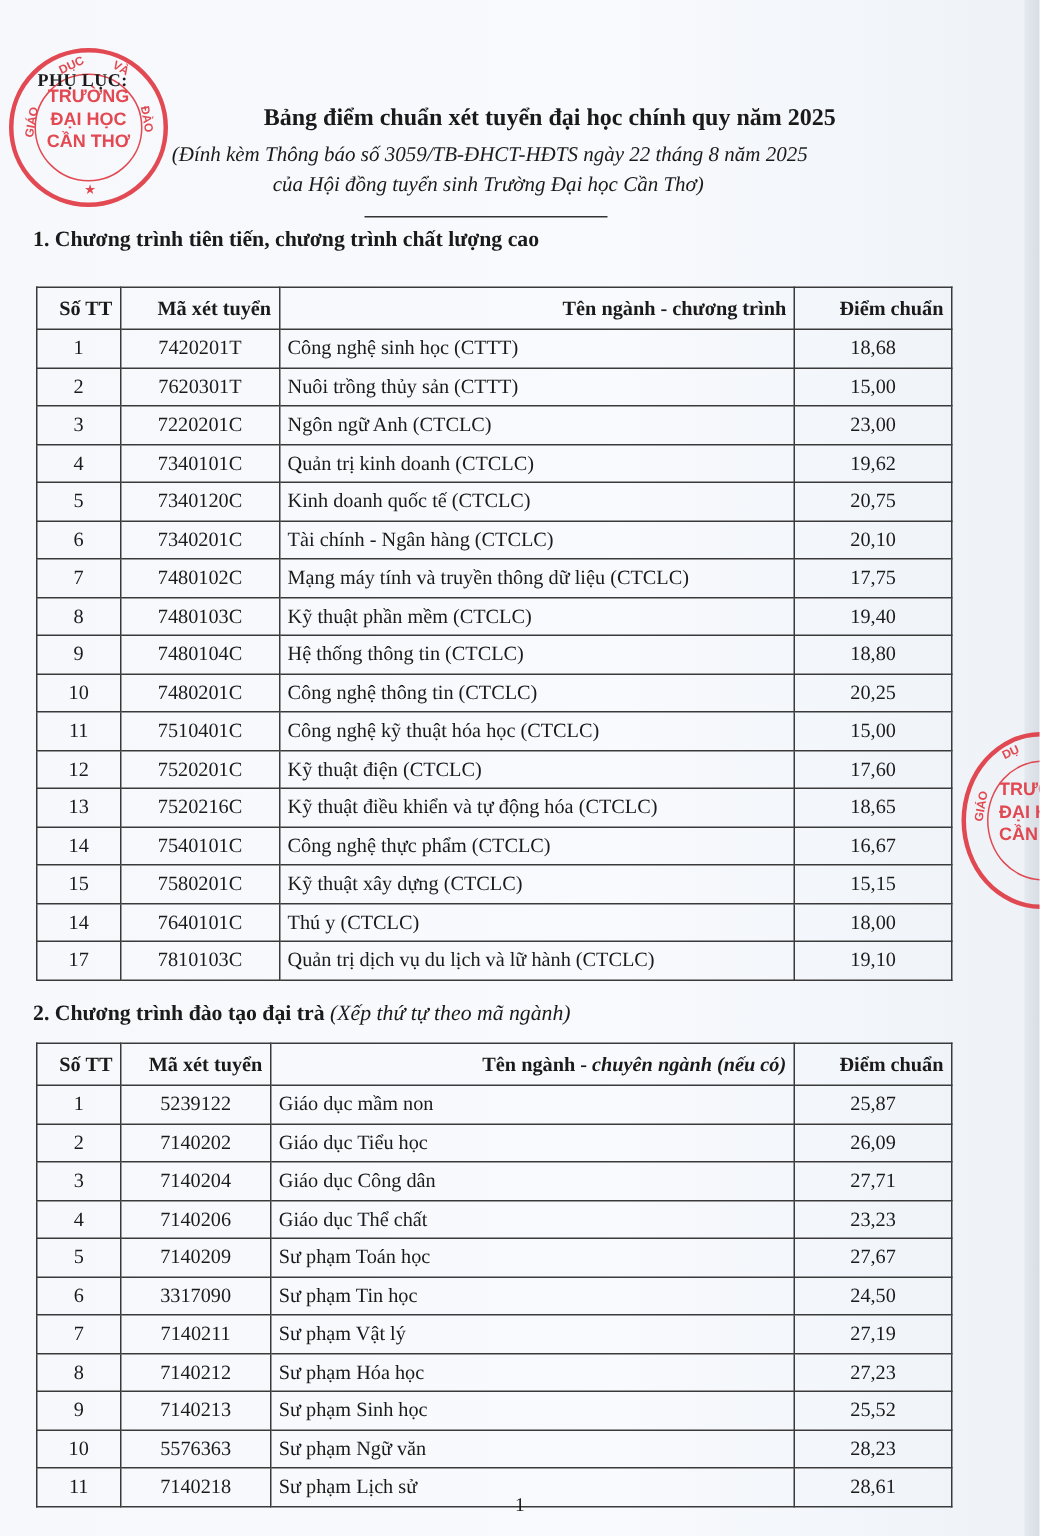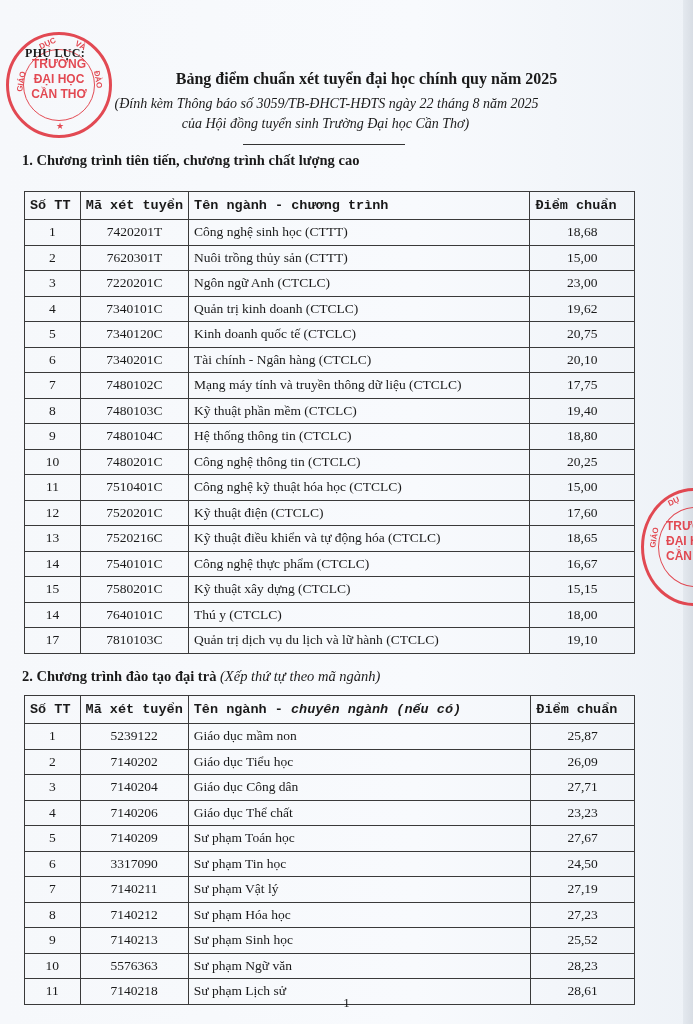--- a/index.html
+++ b/index.html
@@ -43,21 +43,21 @@
     .section-heading .note { font-weight: normal; font-style: italic; }
     .sec1 { top: 152px; font-family: Liberation Serif, serif; }
     .sec2 { top: 668px; }
     table.scores {
       position: absolute; left: 24px; border-collapse: collapse;
       font-size: 13.5px; background: transparent;
     }
     table.scores th, table.scores td {
       border: 1px solid #3a3a3a; height: 25.5px; padding: 0 5px; white-space: nowrap;
     }
-    table.scores th { font-weight: bold; text-align: left; height: 28px; font-family: Liberation Mono, monospace; }
+    table.scores th { font-weight: bold; text-align: right; height: 28px; }
     table.scores th .it { font-style: italic; }
     td.c-stt { text-align: center; }
     td.c-code { text-align: center; }
     td.c-name { text-align: left; }
     td.c-score { text-align: center; }
     .t1 { top: 191px; width: 611px; }
     .t2 { top: 695px; width: 611px; }
     .t1 col.stt, .t2 col.stt { width: 56px; }
     .t1 col.code { width: 106px; }
     .t2 col.code { width: 100px; }

